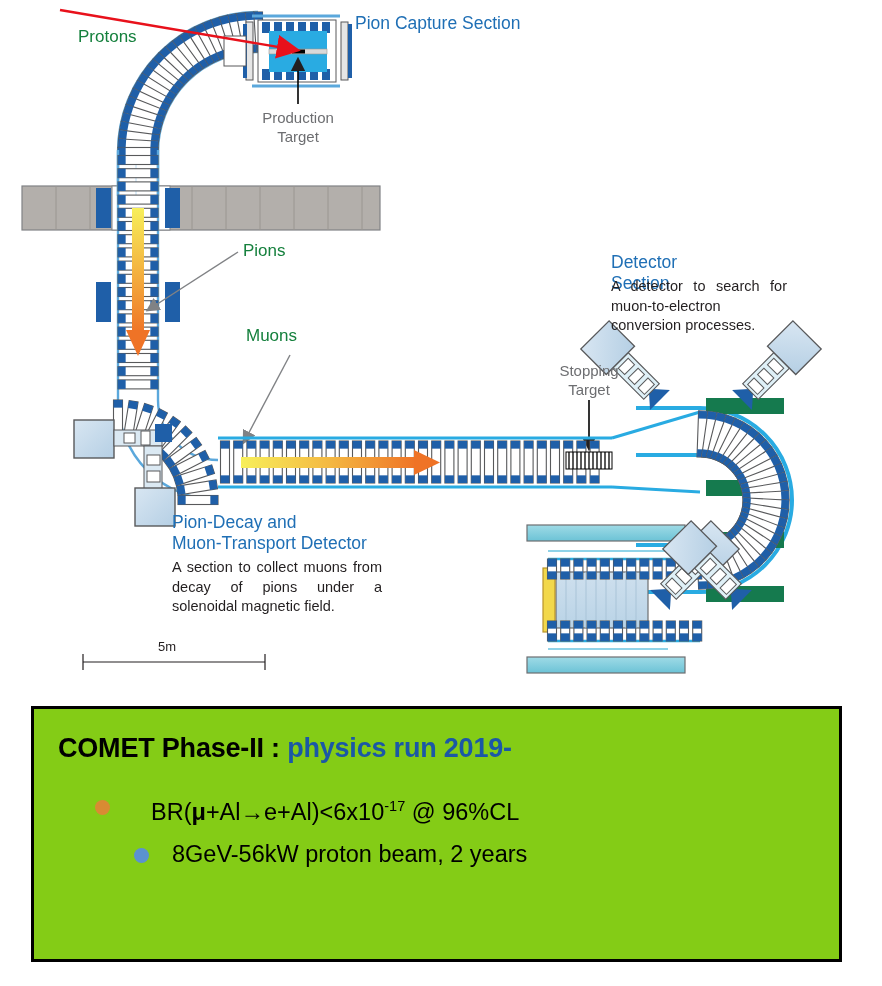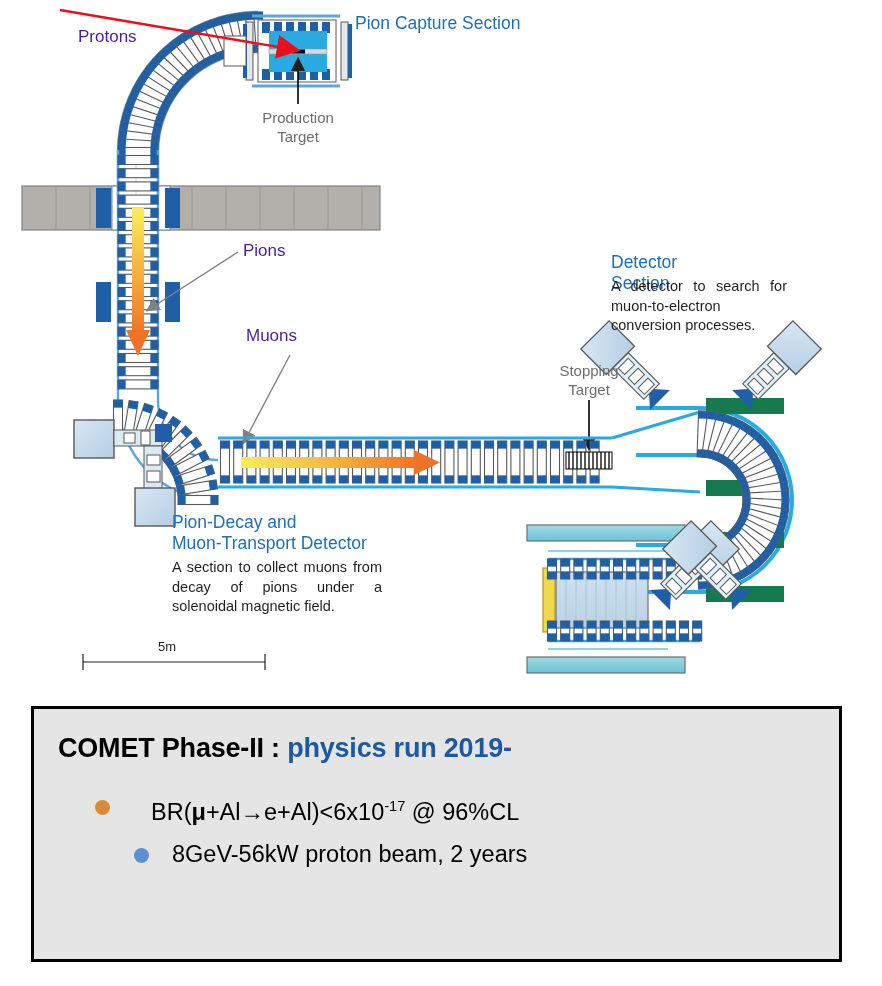--- a/index.html
+++ b/index.html
@@ -3,27 +3,27 @@
 <meta charset="utf-8">
 <style>
   html,body{margin:0;padding:0;background:#fff;}
   body{width:882px;height:986px;position:relative;overflow:hidden;
        font-family:"Liberation Sans",sans-serif;color:#231f20;}
   #stage{position:absolute;left:0;top:0;width:738px;height:986px;}
   svg.layer{position:absolute;left:0;top:0;width:882px;height:986px;}
 
   .sec-title{position:absolute;color:#1f6fb5;font-size:17.5px;line-height:21px;font-weight:400;}
   .sec-body{position:absolute;color:#231f20;font-size:14.5px;line-height:19.5px;text-align:justify;}
-  .lbl{position:absolute;font-size:17px;color:#4c1d95;line-height:20px;}
+  .lbl{position:absolute;font-size:17px;color:#15803d;line-height:20px;}
   .lbl-grey{position:absolute;font-size:15px;color:#6d6e71;line-height:19px;text-align:center;}
   .scale-lbl{position:absolute;font-size:13px;color:#231f20;}
 
   
   #panel{position:absolute;left:31px;top:706px;width:811px;height:256px;
-         background:#e5e5e5;border:3px solid #000;box-sizing:border-box;}
+         background:#84cc16;border:3px solid #000;box-sizing:border-box;}
   #panel-head{position:absolute;left:24px;top:24px;font-size:27px;font-weight:bold;
               color:#000;white-space:nowrap;letter-spacing:-0.2px;}
   #panel-head .blue{color:#1b58a6;}
   .bul{position:absolute;display:flex;align-items:flex-start;}
   .dot{width:15px;height:15px;border-radius:50%;flex:0 0 auto;margin-top:9px;}
   .dot.orange{background:#d98b33;}
   .dot.blue{background:#5b92d0;}
   .btxt{font-size:23.5px;line-height:30px;color:#000;margin-left:0;}
   sup{font-size:0.62em;vertical-align:super;}
   .muglyph{font-weight:bold;}

